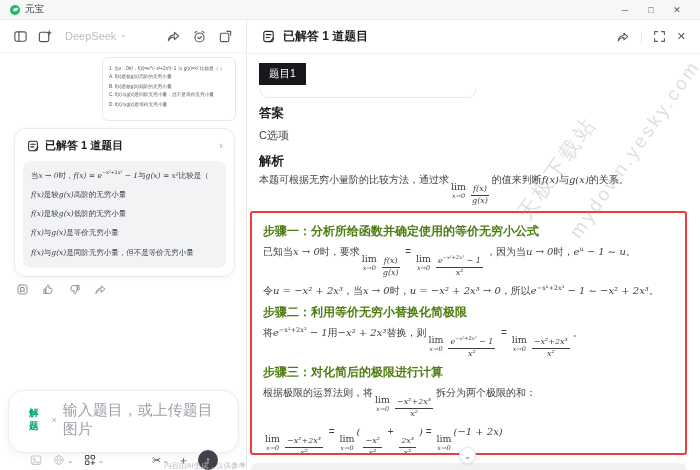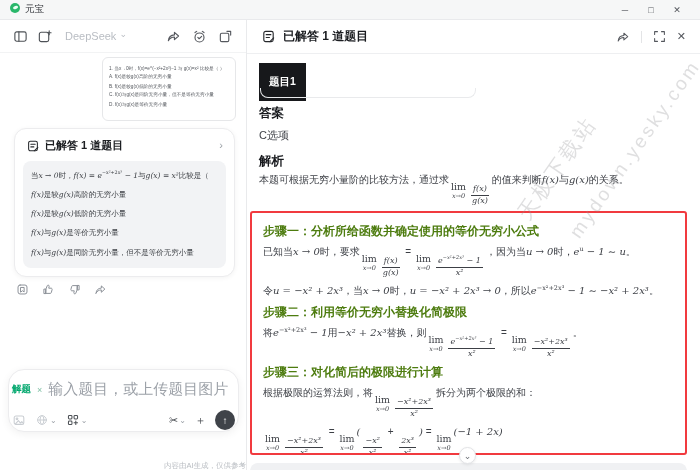--- a/index.html
+++ b/index.html
@@ -3,21 +3,21 @@
 <meta charset="utf-8">
 <style>
   *{margin:0;padding:0;box-sizing:border-box}
   html,body{width:700px;height:470px;overflow:hidden;background:#fff;
     font-family:"Liberation Sans",sans-serif;-webkit-font-smoothing:antialiased}
   .app{position:relative;width:700px;height:470px;background:#fff}
 
   
   .titlebar{position:absolute;top:0;left:0;right:0;height:20px;background:#f6f7f7;
     border-bottom:1px solid #e9eaec;display:flex;align-items:center;padding:0 10px}
-  .tb-left{display:flex;gap:5px}
+  .tb-left{display:flex;align-items:center;gap:5px}
   .logo{width:10px;height:10px;border-radius:50%;background:#29b76a;position:relative}
   .logo::after{content:"";position:absolute;left:2.5px;top:3px;width:5px;height:2.6px;
     border-radius:50%;background:#eafff3;transform:rotate(-18deg)}
   .tb-title{font-size:9.5px;color:#2e3136}
   .tb-right{margin-left:auto;display:flex;align-items:center;gap:0}
   .tb-btn{width:26px;text-align:center;font-size:9px;color:#55585e;line-height:20px;cursor:default}
 
   
   .main{position:absolute;top:20px;left:0;right:0;bottom:0;display:flex}
   .left-panel{width:247px;min-width:247px;border-right:1px solid #e9eaec;position:relative;background:#fff}
@@ -46,22 +46,22 @@
   .card-chevron{margin-left:auto;color:#9aa0a6;font-size:11px;line-height:1}
   .graybox{margin-top:8px;background:#f2f3f5;border-radius:8px;padding:9px 8px 1px}
   .qline{font-size:7.5px;color:#3e4146;margin:0 0 9.5px;line-height:1.3;white-space:nowrap;overflow:hidden}
   .qline i,.qline sup{font-family:"DejaVu Serif",serif}
   .qline sup{font-size:4.8px}
 
   
   .actions{position:absolute;top:263px;left:16px;display:flex;gap:13px}
 
   
-  .input-card{position:absolute;top:349px;left:8px;width:231px;height:63px;border:1px solid #ececee;
-    border-radius:16px;background:#fff;box-shadow:0 2px 8px rgba(0,0,0,.06);padding:10px 3px 8px}
+  .input-card{position:absolute;top:370px;left:8px;width:231px;height:63px;border:1px solid #ececee;
+    border-radius:16px;background:#fff;box-shadow:0 2px 8px rgba(0,0,0,.06);padding:10px 20px 8px}
   .input-row1{display:flex;align-items:center;gap:6px}
   .tag{color:#00a76d;font-size:9.5px;font-weight:bold;cursor:default}
   .tag-x{color:#7fbfa4;font-size:9px;cursor:pointer}
   .placeholder{color:#9ca1a8;font-size:15px}
   .input-row2{display:flex;align-items:center;margin-top:11px;gap:9px}
   .glyph{font-size:11px;color:#4d5156;line-height:1;cursor:pointer}
   .tiny-chev{font-size:8px;color:#9ca1a8;margin-left:1px}
   .row2-right{margin-left:auto;display:flex;align-items:center;gap:9px}
   .send{width:20px;height:20px;border-radius:50%;background:#3f4349;color:#fff;display:flex;
     align-items:center;justify-content:center;font-size:10px;font-weight:bold;cursor:pointer}
@@ -71,21 +71,21 @@
   .rp-header{position:absolute;top:0;left:0;right:0;height:34px;border-bottom:1px solid #eeeff1;
     display:flex;align-items:center;padding:0 14px;gap:7px;background:#fff;z-index:3}
   .rp-title{font-size:12px;font-weight:bold;color:#1b1d21}
   .rp-icons{margin-left:auto;display:flex;align-items:center;gap:11px}
   .vdiv{width:1px;height:12px;background:#e3e4e6}
   .x-glyph{font-size:11px;color:#54575d;cursor:pointer}
 
   
   .rp-body{position:absolute;top:34px;left:0;right:0;bottom:0}
   .badge{position:absolute;top:9px;left:12px;background:#17181b;color:#fff;font-size:10.5px;
-    font-weight:bold;padding:12px 10px;border-radius:0}
+    font-weight:normal;padding:4px 10px;border-radius:0}
   .sliver{position:absolute;top:34px;left:13px;width:216px;height:10px;border:1px solid #e9eaec;
     border-top:none;border-radius:0 0 8px 8px}
   .sec-h{position:absolute;left:12px;font-size:12.5px;font-weight:bold;color:#16181c}
   .ans-h{top:51px}
   .ans-v{position:absolute;top:74px;left:12px;font-size:11px;color:#3c3f45}
   .ana-h{top:99px}
   .intro{position:absolute;top:118px;left:12px;right:16px;font-size:10px;color:#3c3f45;line-height:1.5}
 
   .redbox{position:absolute;top:157px;left:3px;width:437px;height:244px;border:2px solid #f13a3f;
     border-radius:3px;padding:5px 11px;overflow:hidden}

